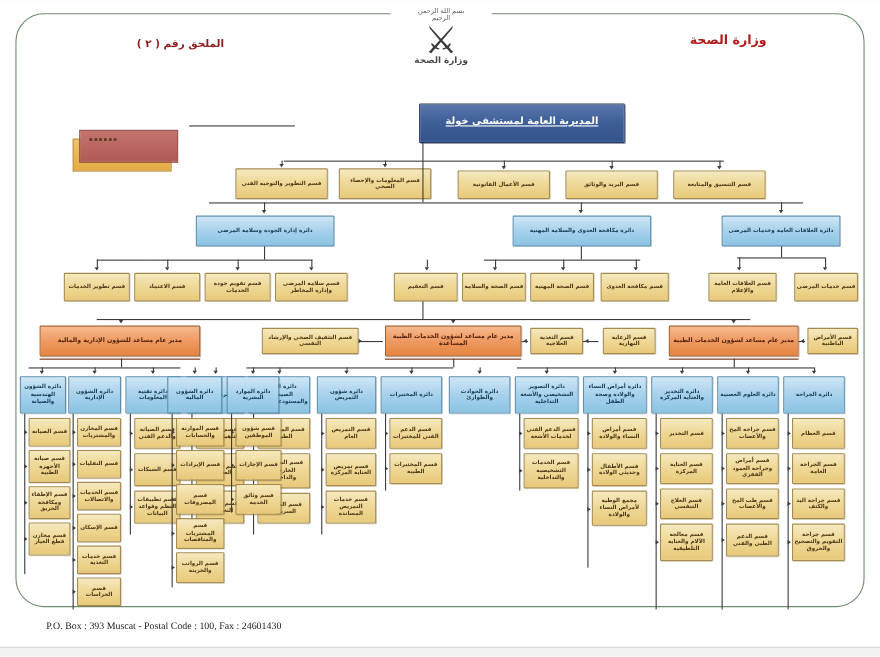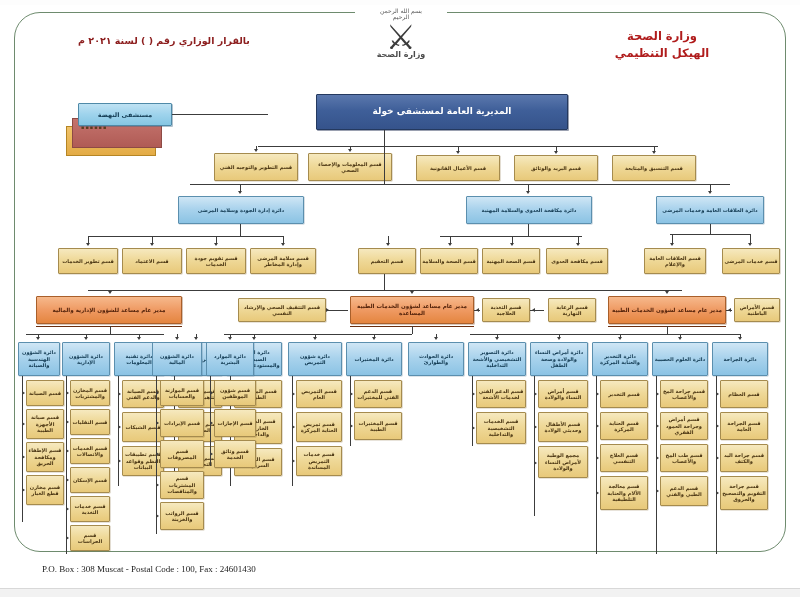--- a/index.html
+++ b/index.html
@@ -144,36 +144,34 @@
   <div class="frame-gap"></div>
 
   <div class="emblem">
     <div class="bismillah">بسم الله الرحمن الرحيم</div>
     <div class="khanjar">⚔</div>
     <div class="moh">وزارة الصحة</div>
   </div>
 
   <div class="hdr-right">
     <div class="hdr-red">وزارة الصحة</div>
-    <div class="hdr-red">الهيكل التنظيمي</div>
   </div>
 
   <div class="hdr-left">
-    <span class="ln">بالقرار الوزاري رقم (        ) لسنة ٢٠٢١ م</span>
-  </div>
-
-  <div class="box b-navy" style="right:232px;top:94px;width:252px;height:36px;">المديرية العامة لمستشفى خولة</div>
+    <span class="ln">الملحق رقم (    ٢    )</span>
+  </div>
+
+  <div class="box b-navy" style="right:232px;top:94px;width:187px;height:36px;text-decoration:underline;">المديرية العامة لمستشفى خولة</div>
 
   <div class="card card-gold" style="left:66px;top:126px;width:90px;height:30px;">
     <span class="dots">▪▪▪▪▪▪</span>
   </div>
   <div class="card card-red" style="left:72px;top:118px;width:90px;height:30px;">
     <span class="dots">▪▪▪▪▪▪</span>
   </div>
-  <div class="box b-lblue" style="left:78px;top:103px;width:94px;height:23px;">مستشفى النهضة</div>
 
   <div class="ln-h" style="left:172px;top:114px;width:96px;"></div>
 
   <div class="ln-v" style="left:384px;top:130px;height:16px;"></div>
 
   <div class="ln-h" style="left:258px;top:146px;width:400px;"></div>
 
   <div class="box b-yellow" style="left:612px;top:155px;width:84px;height:26px;">قسم التنسيق والمتابعة</div>
   <div class="ln-v" style="left:654px;top:146px;height:6px;"></div>
   <div class="arw-d" style="left:651.6px;top:151px;"></div>
@@ -462,17 +460,17 @@
 
   <div class="ln-v" style="left:210px;top:376px;height:90px;"></div>
   <div class="box b-yellow" style="left:214px;top:380px;width:42px;height:26px;">قسم شؤون الموظفين</div>
   <div class="arw-r" style="left:210px;top:390.8px;"></div>
   <div class="box b-yellow" style="left:214px;top:409px;width:42px;height:28px;">قسم الإجازات</div>
   <div class="arw-r" style="left:210px;top:420.8px;"></div>
   <div class="box b-yellow" style="left:214px;top:440px;width:42px;height:28px;">قسم وثائق الخدمة</div>
   <div class="arw-r" style="left:210px;top:451.8px;"></div>
 
   <div class="footer">
-    <div class="foot-en">P.O. Box : 308 Muscat - Postal Code : 100, Fax : 24601430</div>
+    <div class="foot-en">P.O. Box : 393 Muscat - Postal Code : 100, Fax : 24601430</div>
   </div>
   <div class="bottom-strip"></div>
 
 </div>
 
 </body></html>

